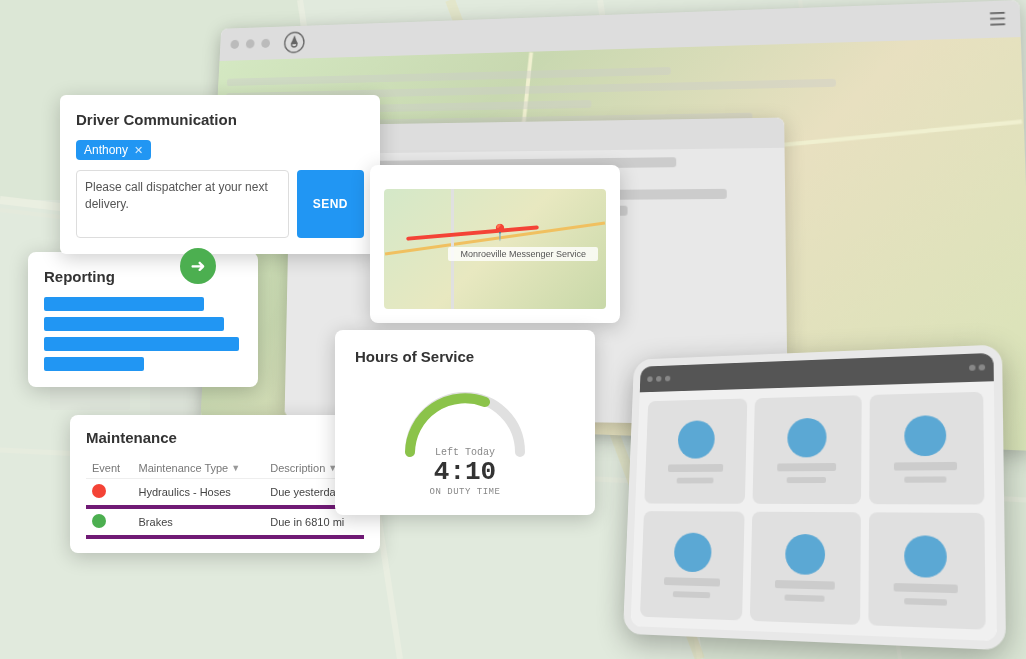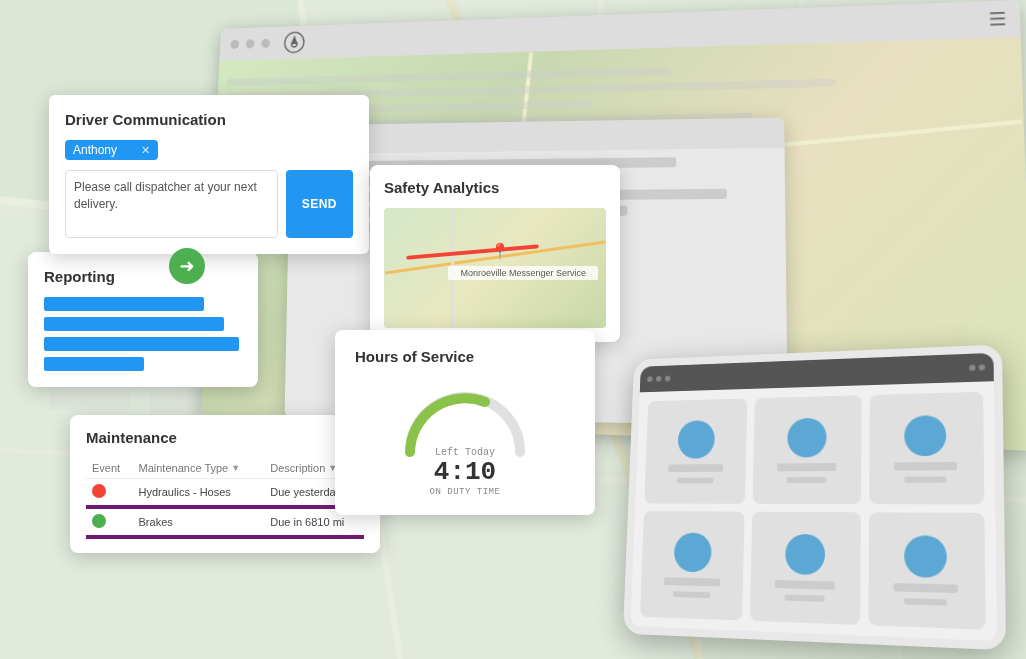--- a/index.html
+++ b/index.html
@@ -213,37 +213,37 @@
       position: absolute;
       background: white;
       border-radius: 8px;
       box-shadow: 0 4px 20px rgba(0,0,0,0.2);
       padding: 16px;
     }
 
     
     .driver-comm-card {
       top: 95px;
-      left: 49px;
+      left: 60px;
       width: 320px;
       z-index: 10;
       border-radius: 6px;
     }
 
     .card-title {
       font-size: 15px;
       font-weight: 600;
       color: #333;
       margin-bottom: 12px;
     }
 
     .recipient-tag {
       display: inline-flex;
       align-items: center;
-      gap: 24px;
+      gap: 6px;
       background: #2196F3;
       color: white;
       border-radius: 4px;
       padding: 3px 8px;
       font-size: 12px;
       margin-bottom: 10px;
     }
 
     .tag-x {
       cursor: pointer;
@@ -642,21 +642,20 @@
     <div class="bar-row">
       <div class="bar" style="width:195px;"></div>
     </div>
     <div class="bar-row">
       <div class="bar" style="width:100px;"></div>
     </div>
   </div>
 </div>
 
 <div class="card safety-card">
-  <div class="card-title">Safety Analytics</div>
   <div class="safety-map-preview">
     <div class="safety-road"></div>
     <div class="safety-road2"></div>
     <div class="safety-route"></div>
     <div class="safety-pin">📍</div>
     <div class="safety-label">Monroeville Messenger Service</div>
   </div>
 </div>
 
 <div class="card hos-card">

